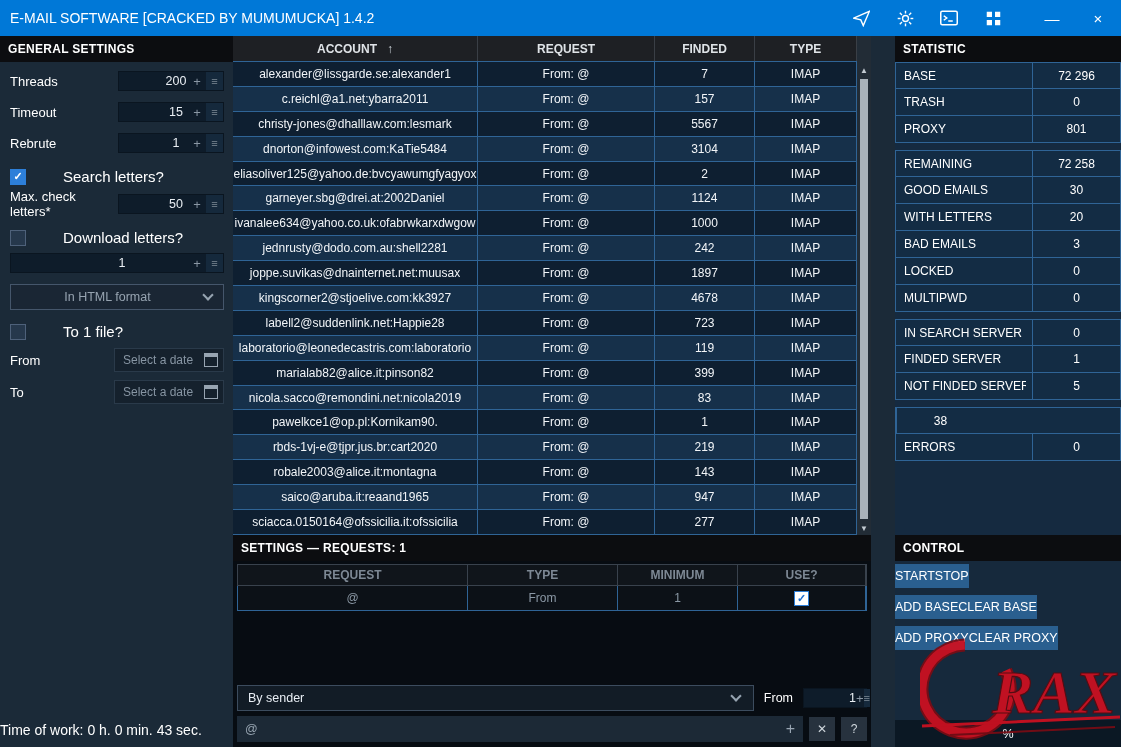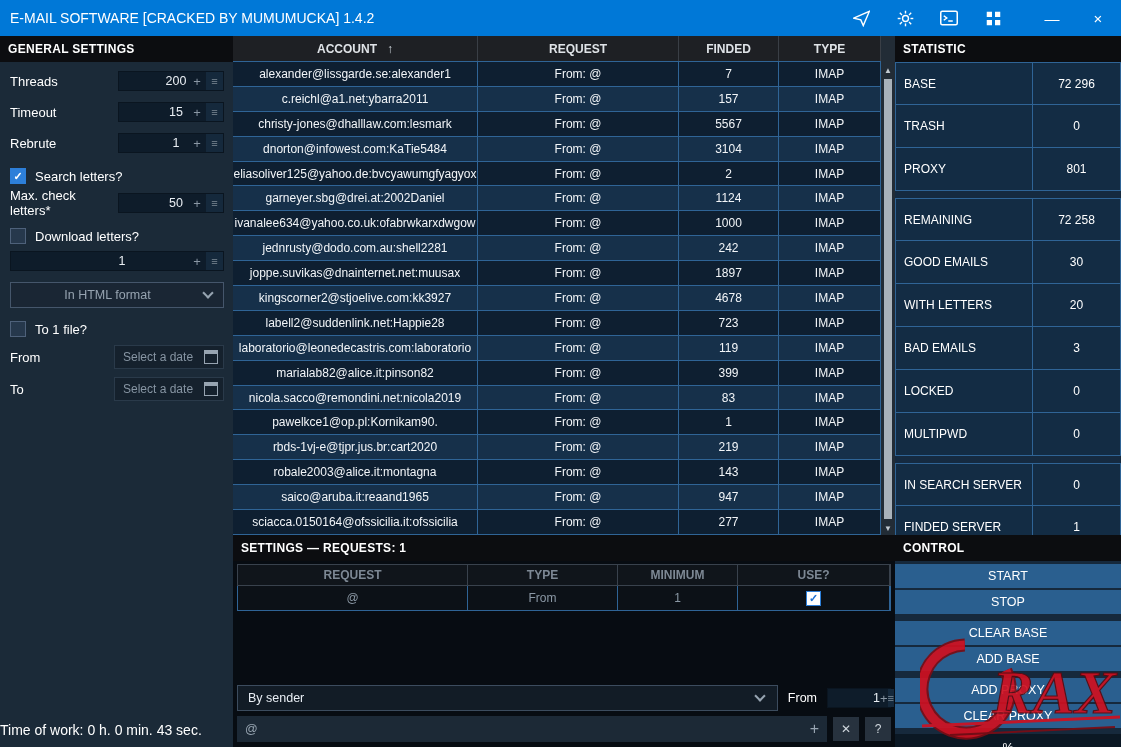--- a/index.html
+++ b/index.html
@@ -15,35 +15,35 @@
   .titlebar { height: 36px; background: #0078d7; display: flex; align-items: center; padding-left: 10px; }
   .title { font-size: 14px; white-space: nowrap; }
   .tb-spacer { flex: 1; }
   .tb-icons { display: flex; align-items: center; gap: 24px; margin-right: 26px; }
   .tb-icon { width: 20px; height: 20px; display: flex; align-items: center; justify-content: center; cursor: pointer; }
   .tb-btn { width: 46px; height: 36px; display: flex; align-items: center; justify-content: center; font-size: 15px; cursor: pointer; }
   
   .main { display: flex; height: 711px; }
   .left { width: 233px; background: #1b2a38; position: relative; display: flex; flex-direction: column; }
   .middle { flex: 1; min-width: 0; display: flex; flex-direction: column; background: #0c4a6e; }
-  .right { width: 226px; display: flex; flex-direction: column; background: #17304a; }
+  .right { width: 226px; display: flex; flex-direction: column; background: #17304a; margin-left: 24px; }
   .panel-header { height: 26px; flex: 0 0 26px; background: #0c0d10; color: #fff; font-size: 12px; font-weight: bold; display: flex; align-items: center; padding: 0 8px; letter-spacing: .3px; }
   
   .field-row { display: flex; align-items: center; height: 24px; margin: 7px 9px 0 10px; }
   .field-label { flex: 1; font-size: 13px; }
   .stepper { width: 106px; height: 20px; background: #0e1c2a; border: 1px solid #0a1520; display: flex; align-items: stretch; padding-left: 45px; }
   .stepper .val { flex: 1; display: flex; align-items: center; justify-content: center; font-size: 12.5px; color: #e9eef3; }
   .stepper .plus { width: 18px; display: flex; align-items: center; justify-content: center; color: #8a97a4; font-size: 13px; cursor: pointer; }
   .stepper .handle { width: 17px; background: #15293c; color: #7e8b97; display: flex; align-items: center; justify-content: center; font-size: 11px; cursor: pointer; }
   .checkbox-row { display: flex; align-items: center; gap: 9px; margin: 13px 10px 0 10px; }
   .checkbox { width: 16px; height: 16px; display: flex; align-items: center; justify-content: center; cursor: pointer; flex: 0 0 16px; }
   .checkbox.checked { background: #2d7fd9; }
   .checkbox.checked::after { content: "✓"; color: #fff; font-size: 11px; font-weight: bold; }
   .checkbox.unchecked { background: #26384c; border: 1px solid #4e617a; }
-  .cb-label { font-size: 13px; }
+  .cb-label { font-size: 15px; margin-left: 28px; }
   .full-stepper { margin: 7px 9px 0 10px; }
   .full-stepper .stepper { width: 100%; }
   .dropdown { height: 26px; margin: 11px 9px 0 10px; background: #1a2634; border: 1px solid #45566b; display: flex; align-items: center; cursor: pointer; }
   .dropdown .dd-label { flex: 1; text-align: center; color: #97a4b1; font-size: 12.5px; }
   .chev { width: 8px; height: 8px; border-right: 2px solid #97a4b1; border-bottom: 2px solid #97a4b1; transform: rotate(45deg); margin: -4px 11px 0 0; }
   .date-row { display: flex; align-items: center; margin: 8px 9px 0 10px; }
   .date-row .lab { flex: 1; font-size: 13px; }
   .date-input { width: 110px; height: 24px; background: #15212d; border: 1px solid #2a3a4a; display: flex; align-items: center; padding: 0 5px 0 8px; cursor: pointer; }
   .date-input .ph { flex: 1; color: #8795a3; font-size: 12px; white-space: nowrap; }
   .cal-icon { width: 14px; height: 14px; border: 1px solid #97a4b1; border-top: 4px solid #97a4b1; flex: 0 0 14px; }
@@ -84,27 +84,27 @@
   .small-stepper { width: 64px; }
   .input-row { display: flex; align-items: center; height: 28px; gap: 6px; }
   .text-input { flex: 1; height: 26px; background: #1c2936; display: flex; align-items: center; padding: 0 8px; cursor: text; }
   .text-input .ti-val { color: #97a4b1; font-size: 12.5px; flex: 1; }
   .ti-plus { color: #97a4b1; font-size: 16px; cursor: pointer; }
   .sq-btn { width: 26px; height: 24px; background: #27323e; color: #cfd6dc; display: flex; align-items: center; justify-content: center; font-size: 12px; cursor: pointer; }
   
   .stat-body { height: 473px; flex: 0 0 473px; background: #152a40; }
   .stat-group { margin-bottom: 7px; }
   .stat-group .stat-row:first-child { border-top: 1px solid #2f6496; }
-  .stat-row { height: 43px; display: flex; background: #132c44; border-left: 1px solid #2f6496; border-right: 1px solid #2f6496; border-bottom: 1px solid #2f6496; gap: 6px; }
+  .stat-row { height: 27px; display: flex; background: #132c44; border-left: 1px solid #2f6496; border-right: 1px solid #2f6496; border-bottom: 1px solid #2f6496; gap: 6px; }
   .stat-label { flex: 1; display: flex; align-items: center; padding-left: 8px; font-size: 12px; overflow: hidden; white-space: nowrap; }
   .stat-value { width: 88px; flex: 0 0 88px; border-left: 1px solid #2f6496; display: flex; align-items: center; justify-content: center; font-size: 12px; }
   
   .control { flex: 1; display: flex; flex-direction: column; background: #16293c; }
   .btn-groups { padding-top: 2px; }
-  .btn-group { display: flex; flex-direction: column; margin-bottom: 5px; }
+  .btn-group { display: flex; margin-bottom: 5px; }
   .cbtn { height: 24px; margin: 1px 0; background: #2a5f8f; display: flex; align-items: center; justify-content: center; font-size: 12.5px; cursor: pointer; }
   .progress-bar { margin-top: auto; height: 27px; background: #0b1824; display: flex; align-items: center; justify-content: center; font-size: 12.5px; }
   
   .watermark { position: absolute; right: -4px; bottom: 0; width: 205px; height: 122px; pointer-events: none; z-index: 9; opacity: .92; }
 </style>
 </head>
 <body>
 
 <div class="titlebar">
   <span class="title">E-MAIL SOFTWARE [CRACKED BY MUMUMUCKA] 1.4.2</span>
@@ -485,22 +485,22 @@
         </div>
       </div>
     <div class="control">
       <div class="panel-header">CONTROL</div>
       <div class="btn-groups">
           <div class="btn-group">
             <div class="cbtn">START</div>
             <div class="cbtn">STOP</div>
           </div>
           <div class="btn-group">
+            <div class="cbtn">ADD BASE</div>
             <div class="cbtn">CLEAR BASE</div>
-            <div class="cbtn">ADD BASE</div>
           </div>
           <div class="btn-group">
             <div class="cbtn">ADD PROXY</div>
             <div class="cbtn">CLEAR PROXY</div>
           </div>
         </div>
       <div class="progress-bar">%</div>
     </div>
   </div>
 </div>

